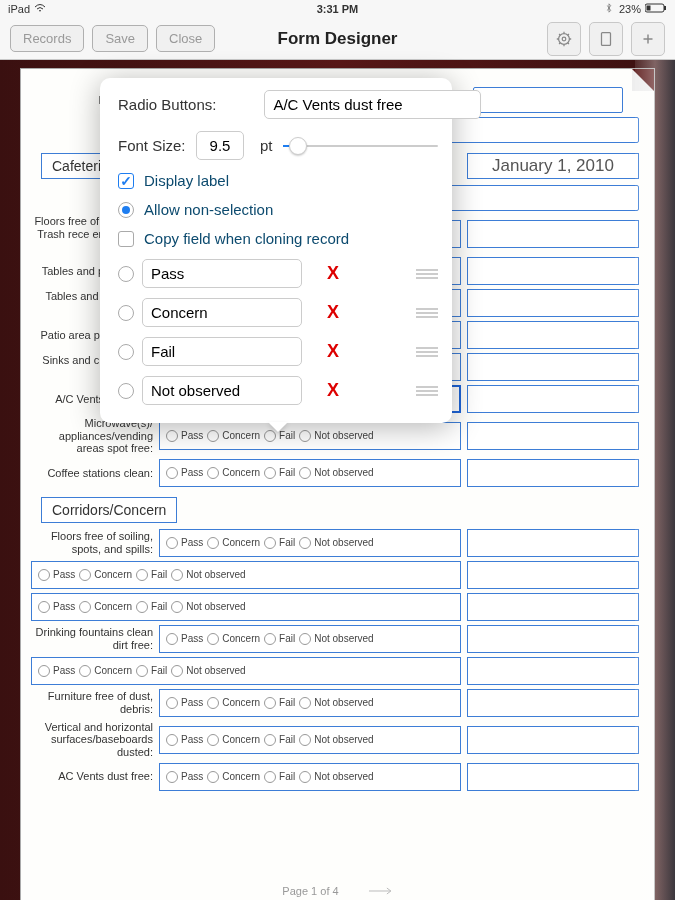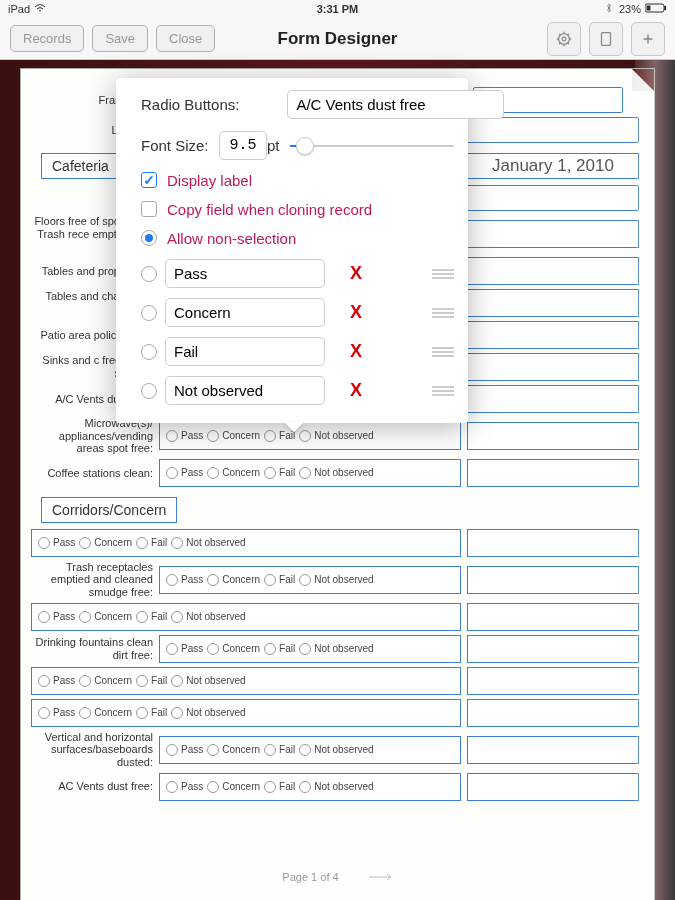--- a/index.html
+++ b/index.html
@@ -33,37 +33,37 @@
   .field-box { border: 1px solid #3d7dd6; background: #fff; height: 26px; border-radius: 2px; }
   .section-box { border: 1px solid #3d7dd6; background: #fff; padding: 4px 10px; font-size: 14px; color: #333; display: inline-block; margin: 6px 0 6px 10px; }
   .radio-group { display: flex; align-items: center; gap: 4px; flex: 1; border: 1px solid #3d7dd6; background:#fff; height: 28px; padding: 0 6px; min-width: 262px; }
   .radio-group.highlight { box-shadow: 0 0 0 1px #1e64d6 inset; border-color:#1e64d6; }
   .radio-opt { display: flex; align-items: center; font-size: 10px; color: #444; }
   .radio-opt .rdot { width: 12px; height: 12px; border: 1px solid #999; border-radius: 50%; margin-right: 3px; background:#fff; }
   .comment-box { width: 172px; border: 1px solid #3d7dd6; background:#fff; height: 28px; margin-left: 6px; }
   .bigfield { flex:1; }
   .date-text { font-size: 17px; color: #555; padding-left: 24px; }
   
-  .page-indicator { position:absolute; bottom:17px; left:50%; transform:translateX(-50%); font-size:11px; color:#999; display:flex; align-items:center; gap:30px; }
+  .page-indicator { position:absolute; bottom:3px; left:50%; transform:translateX(-50%); font-size:11px; color:#999; display:flex; align-items:center; gap:30px; }
   .arrow-rt svg { width: 24px; height: 8px; stroke:#bbb; }
   
   
-  .popover { position: absolute; top: 78px; left: 116px; width: 352px; background: #fff; border-radius: 4px; box-shadow: 0 4px 30px rgba(0,0,0,.3); padding: 12px 14px 8px 25px; z-index: 50; }
+  .popover { position: absolute; top: 78px; left: 100px; width: 352px; background: #fff; border-radius: 10px; box-shadow: 0 4px 30px rgba(0,0,0,.3); padding: 12px 14px 8px 18px; z-index: 50; }
   .popover .p-row { display: flex; align-items: center; margin-bottom: 12px; font-size: 15px; color: #333; }
   .popover .p-label { width: 112px; white-space: nowrap; }
   .popover .p-input { flex:1; border: 1px solid #ccc; border-radius: 5px; font-size: 15px; padding: 5px 8px; margin-left: 48px; }
-  .p-small-input { width: 48px; border: 1px solid #ccc; border-radius: 5px; font-size: 15px; padding: 5px 6px; text-align: center; margin-right: 0; font-family: Liberation Mono, monospace; }
+  .p-small-input { width: 48px; border: 1px solid #ccc; border-radius: 5px; font-size: 15px; padding: 5px 6px; text-align: center; margin-right: 16px; }
   .slider { flex:1; margin-left: 10px; height: 20px; position: relative; }
   .slider-track { position:absolute; top:9px; left:0; right:0; height:2px; background:#ccc; border-radius:2px; }
   .slider-fill { position:absolute; top:9px; left:0; width:12px; height:2px; background:#1e7df0; }
   .slider-thumb { position:absolute; top:1px; left:6px; width:18px; height:18px; background:#fff; border:1px solid #ccc; border-radius:50%; box-shadow:0 1px 2px rgba(0,0,0,.2); }
   .chk { width:16px; height:16px; border:1px solid #aaa; border-radius:3px; margin-right:10px; display:inline-flex; align-items:center; justify-content:center; background:#fff; }
   .chk.checked { border-color:#1e7df0; }
   .chk.checked::after { content:"✓"; color:#1e7df0; font-size:14px; font-weight:bold; }
-  .p-check-row { display:flex; font-size:15px; color:#be185d; margin-bottom:12px; }
+  .p-check-row { display:flex; align-items:center; font-size:15px; color:#0c4a6e; margin-bottom:12px; }
   .rcircle { width:16px; height:16px; border:1px solid #aaa; border-radius:50%; margin-right:10px; display:inline-flex; align-items:center; justify-content:center; background:#fff; }
   .rcircle.sel::after { content:""; width:8px; height:8px; background:#1e7df0; border-radius:50%; }
   .opt-row { display:flex; align-items:center; margin-bottom:10px; }
   .opt-row .rcircle { margin-right:8px; }
   .opt-input { flex:1; border:1px solid #ccc; border-radius:5px; font-size:15px; padding:5px 8px; max-width:160px; }
   .opt-x { color:#d00; font-size:18px; font-weight:bold; margin: 0 24px; width:14px; text-align:center; }
   .opt-grip { width:22px; display:flex; flex-direction:column; gap:2px; cursor:grab; margin-left:auto; }
   .opt-grip span { height:2px; background:#ccc; }
   .popover-arrow { position:absolute; bottom:-9px; left:168px; width:0; height:0; border-left:10px solid transparent; border-right:10px solid transparent; border-top:10px solid #fff; filter: drop-shadow(0 2px 2px rgba(0,0,0,.15)); }
 </style>
@@ -228,30 +228,30 @@
       <div class="radio-opt"><span class="rdot"></span>Fail</div>
       <div class="radio-opt"><span class="rdot"></span>Not observed</div>
     </div>
     <div class="comment-box"></div>
   </div>
       </div>
 
     <div class="section-box">Corridors/Concern</div>
     <div id="corridor-rows">
         <div class="row">
-    <div class="radio-group ">
-      <div class="radio-opt"><span class="rdot"></span>Pass</div>
-      <div class="radio-opt"><span class="rdot"></span>Concern</div>
-      <div class="radio-opt"><span class="rdot"></span>Fail</div>
-      <div class="radio-opt"><span class="rdot"></span>Not observed</div>
-    </div>
-    <div class="comment-box"></div>
-  </div>
-        <div class="row">
-    <div class="row-label">Trash receptacles emptied and cleaned smudge free:</div>
+    <div class="row-label">Floors free of soiling, spots, and spills:</div>
+    <div class="radio-group ">
+      <div class="radio-opt"><span class="rdot"></span>Pass</div>
+      <div class="radio-opt"><span class="rdot"></span>Concern</div>
+      <div class="radio-opt"><span class="rdot"></span>Fail</div>
+      <div class="radio-opt"><span class="rdot"></span>Not observed</div>
+    </div>
+    <div class="comment-box"></div>
+  </div>
+        <div class="row">
     <div class="radio-group ">
       <div class="radio-opt"><span class="rdot"></span>Pass</div>
       <div class="radio-opt"><span class="rdot"></span>Concern</div>
       <div class="radio-opt"><span class="rdot"></span>Fail</div>
       <div class="radio-opt"><span class="rdot"></span>Not observed</div>
     </div>
     <div class="comment-box"></div>
   </div>
         <div class="row">
     <div class="radio-group ">
@@ -275,20 +275,21 @@
         <div class="row">
     <div class="radio-group ">
       <div class="radio-opt"><span class="rdot"></span>Pass</div>
       <div class="radio-opt"><span class="rdot"></span>Concern</div>
       <div class="radio-opt"><span class="rdot"></span>Fail</div>
       <div class="radio-opt"><span class="rdot"></span>Not observed</div>
     </div>
     <div class="comment-box"></div>
   </div>
         <div class="row">
+    <div class="row-label">Furniture free of dust, debris:</div>
     <div class="radio-group ">
       <div class="radio-opt"><span class="rdot"></span>Pass</div>
       <div class="radio-opt"><span class="rdot"></span>Concern</div>
       <div class="radio-opt"><span class="rdot"></span>Fail</div>
       <div class="radio-opt"><span class="rdot"></span>Not observed</div>
     </div>
     <div class="comment-box"></div>
   </div>
         <div class="row">
     <div class="row-label">Vertical and horizontal surfaces/baseboards dusted:</div>
@@ -334,26 +335,26 @@
       <div class="slider-track"></div>
         <div class="slider-fill"></div>
         <div class="slider-thumb"></div>
     </div>
   </div>
   <div class="p-check-row">
     <span class="chk checked"></span>
     <span>Display label</span>
   </div>
   <div class="p-check-row">
+    <span class="rcircle sel"></span>
+    <span>Allow non-selection</span>
+  </div>
+  <div class="p-check-row">
     <span class="chk"></span>
     <span>Copy field when cloning record</span>
-  </div>
-  <div class="p-check-row">
-    <span class="rcircle sel"></span>
-    <span>Allow non-selection</span>
   </div>
   <div id="popover-options">
       <div class="opt-row">
     <span class="rcircle"></span>
     <input class="opt-input" value="Pass" style="">
     <span class="opt-x">X</span>
     <span class="opt-grip">
           <span></span>
           <span></span>
           <span></span>

